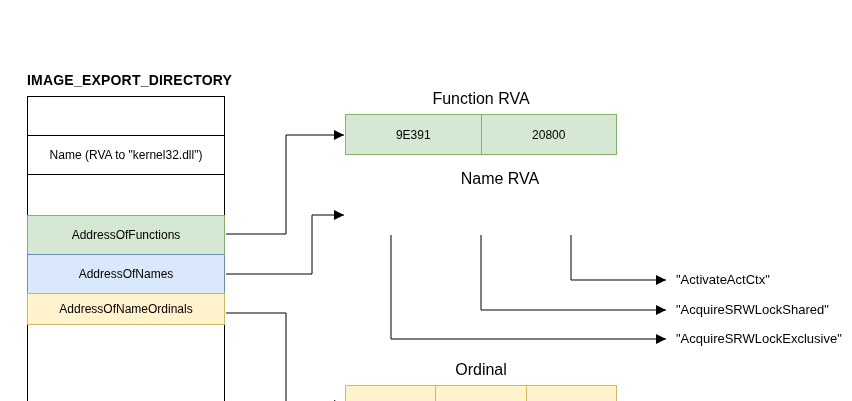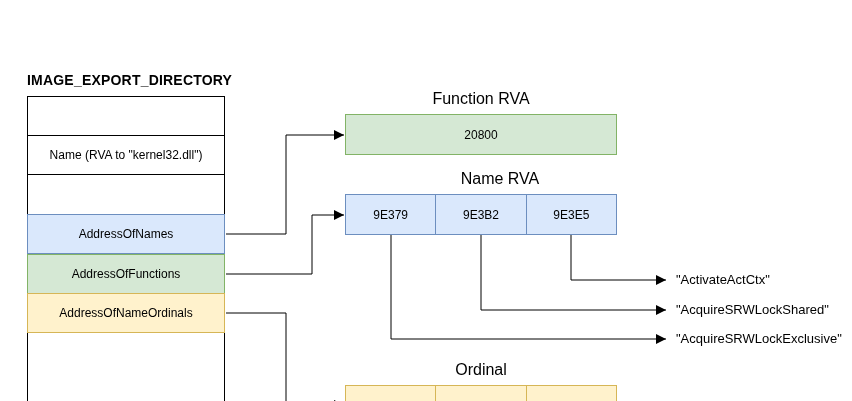--- a/index.html
+++ b/index.html
@@ -64,45 +64,41 @@
   <div class="ied">
     <div class="row plain-b" style="height:39px">
       <span></span>
     </div>
     <div class="row plain-b" style="height:39px">
       <span>Name (RVA to "kernel32.dll")</span>
     </div>
     <div class="row" style="height:40px">
       <span></span>
     </div>
+    <div class="row colored green" style="height:40px">
+      <span>AddressOfFunctions</span>
+    </div>
     <div class="row colored blue" style="height:40px">
       <span>AddressOfNames</span>
     </div>
-    <div class="row colored green" style="height:40px">
-      <span>AddressOfFunctions</span>
-    </div>
-    <div class="row colored yellow" style="height:40px">
+    <div class="row colored yellow" style="height:32px">
       <span>AddressOfNameOrdinals</span>
     </div>
     <div class="row" style="height:89px">
       <span></span>
     </div>
   </div>
 
   <div class="rtable-title" style="left:345px;top:46px">Function RVA</div>
   <div class="rtable green" style="left:345px;top:69px">
+    <div class="cell">9E391</div>
     <div class="cell">20800</div>
   </div>
 
   <div class="rtable-title" style="left:364px;top:126px">Name RVA</div>
-  <div class="rtable blue" style="left:345px;top:149px">
-    <div class="cell">9E379</div>
-    <div class="cell">9E3B2</div>
-    <div class="cell">9E3E5</div>
-  </div>
 
   <div class="rtable-title" style="left:345px;top:317px">Ordinal</div>
   <div class="rtable yellow" style="left:345px;top:340px">
     <div class="cell">1</div>
     <div class="cell">2</div>
     <div class="cell">3</div>
   </div>
 
   <div class="fn-label" style="top:227px">"ActivateActCtx"</div>
   <div class="fn-label" style="top:257px">"AcquireSRWLockShared"</div>

